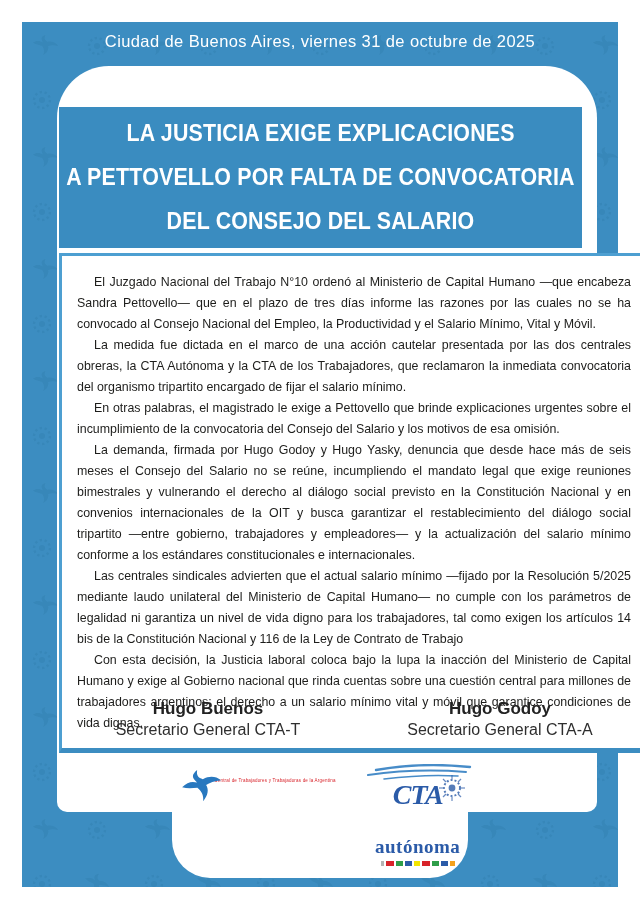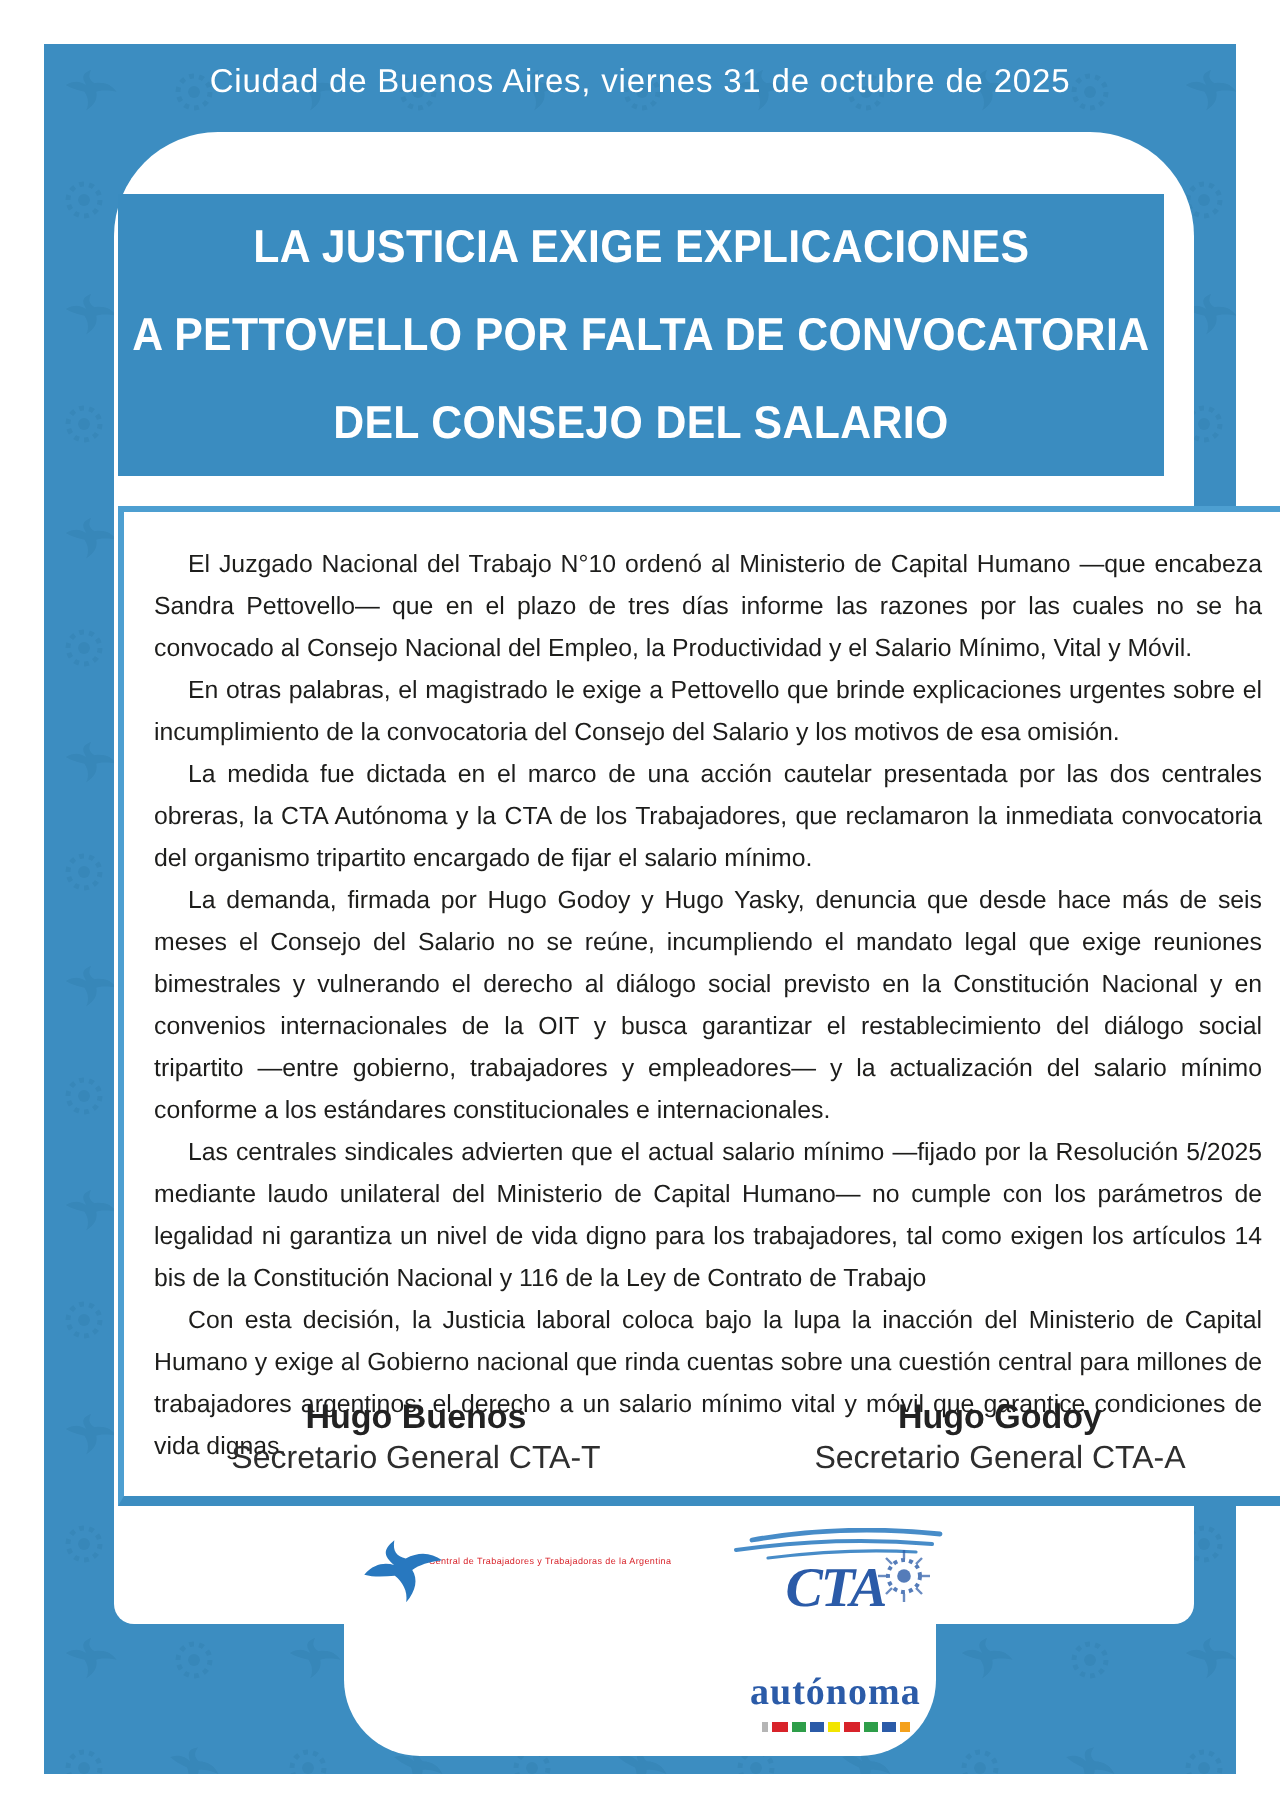--- a/index.html
+++ b/index.html
@@ -16,21 +16,21 @@
   .bg svg.watermark{position:absolute;inset:0;display:block;}
 
   .date-line{position:absolute;left:0;top:32px;width:100%;text-align:center;color:#fff;
     font-size:16.5px;letter-spacing:.4px;}
 
   .card{position:absolute;left:57px;top:66px;width:540px;height:746px;background:#fff;
     border-radius:52px 52px 10px 10px;}
   .tab{position:absolute;left:172px;top:700px;width:296px;height:178px;background:#fff;
     border-radius:0 0 38px 38px;}
 
-  .banner{position:absolute;left:59px;top:97px;width:523px;height:141px;background:var(--banner-blue);
+  .banner{position:absolute;left:59px;top:107px;width:523px;height:141px;background:var(--banner-blue);
     display:flex;flex-direction:column;justify-content:center;align-items:center;row-gap:17px;}
   .banner .hline{color:#fff;font-weight:700;font-size:23px;white-space:nowrap;
     transform:scaleX(.93);letter-spacing:.2px;}
 
   .bodybox{position:absolute;left:59px;top:253px;width:590px;height:500px;background:#fff;
     border:3px solid var(--border-blue);border-bottom:5px solid var(--rule-blue);}
   .paras{padding:16px 15px 0 15px;color:var(--ink);font-size:12.4px;line-height:21px;
     text-align:justify;hyphens:auto;}
   .paras p{text-indent:17px;}
 
@@ -95,22 +95,22 @@
 
   <div class="banner">
     <div class="hline">LA JUSTICIA EXIGE EXPLICACIONES</div>
     <div class="hline">A PETTOVELLO POR FALTA DE CONVOCATORIA</div>
     <div class="hline">DEL CONSEJO DEL SALARIO</div>
   </div>
 
   <div class="bodybox">
     <div class="paras">
       <p>El Juzgado Nacional del Trabajo N°10 ordenó al Ministerio de Capital Humano —que encabeza Sandra Pettovello— que en el plazo de tres días informe las razones por las cuales no se ha convocado al Consejo Nacional del Empleo, la Productividad y el Salario Mínimo, Vital y Móvil.</p>
+      <p>La medida fue dictada en el marco de una acción cautelar presentada por las dos centrales obreras, la CTA Autónoma y la CTA de los Trabajadores, que reclamaron la inmediata convocatoria del organismo tripartito encargado de fijar el salario mínimo.</p>
       <p>En otras palabras, el magistrado le exige a Pettovello que brinde explicaciones urgentes sobre el incumplimiento de la convocatoria del Consejo del Salario y los motivos de esa omisión.</p>
-      <p>La medida fue dictada en el marco de una acción cautelar presentada por las dos centrales obreras, la CTA Autónoma y la CTA de los Trabajadores, que reclamaron la inmediata convocatoria del organismo tripartito encargado de fijar el salario mínimo.</p>
       <p>La demanda, firmada por Hugo Godoy y Hugo Yasky, denuncia que desde hace más de seis meses el Consejo del Salario no se reúne, incumpliendo el mandato legal que exige reuniones bimestrales y vulnerando el derecho al diálogo social previsto en la Constitución Nacional y en convenios internacionales de la OIT y busca garantizar el restablecimiento del diálogo social tripartito —entre gobierno, trabajadores y empleadores— y la actualización del salario mínimo conforme a los estándares constitucionales e internacionales.</p>
       <p>Las centrales sindicales advierten que el actual salario mínimo —fijado por la Resolución 5/2025 mediante laudo unilateral del Ministerio de Capital Humano— no cumple con los parámetros de legalidad ni garantiza un nivel de vida digno para los trabajadores, tal como exigen los artículos 14 bis de la Constitución Nacional y 116 de la Ley de Contrato de Trabajo</p>
       <p>Con esta decisión, la Justicia laboral coloca bajo la lupa la inacción del Ministerio de Capital Humano y exige al Gobierno nacional que rinda cuentas sobre una cuestión central para millones de trabajadores argentinos: el derecho a un salario mínimo vital y móvil que garantice condiciones de vida dignas.</p>
     </div>
 
     <div class="sigs">
       <div class="sig">
         <div class="name">Hugo Buenos</div>
         <div class="title">Secretario General CTA-T</div>
       </div>

